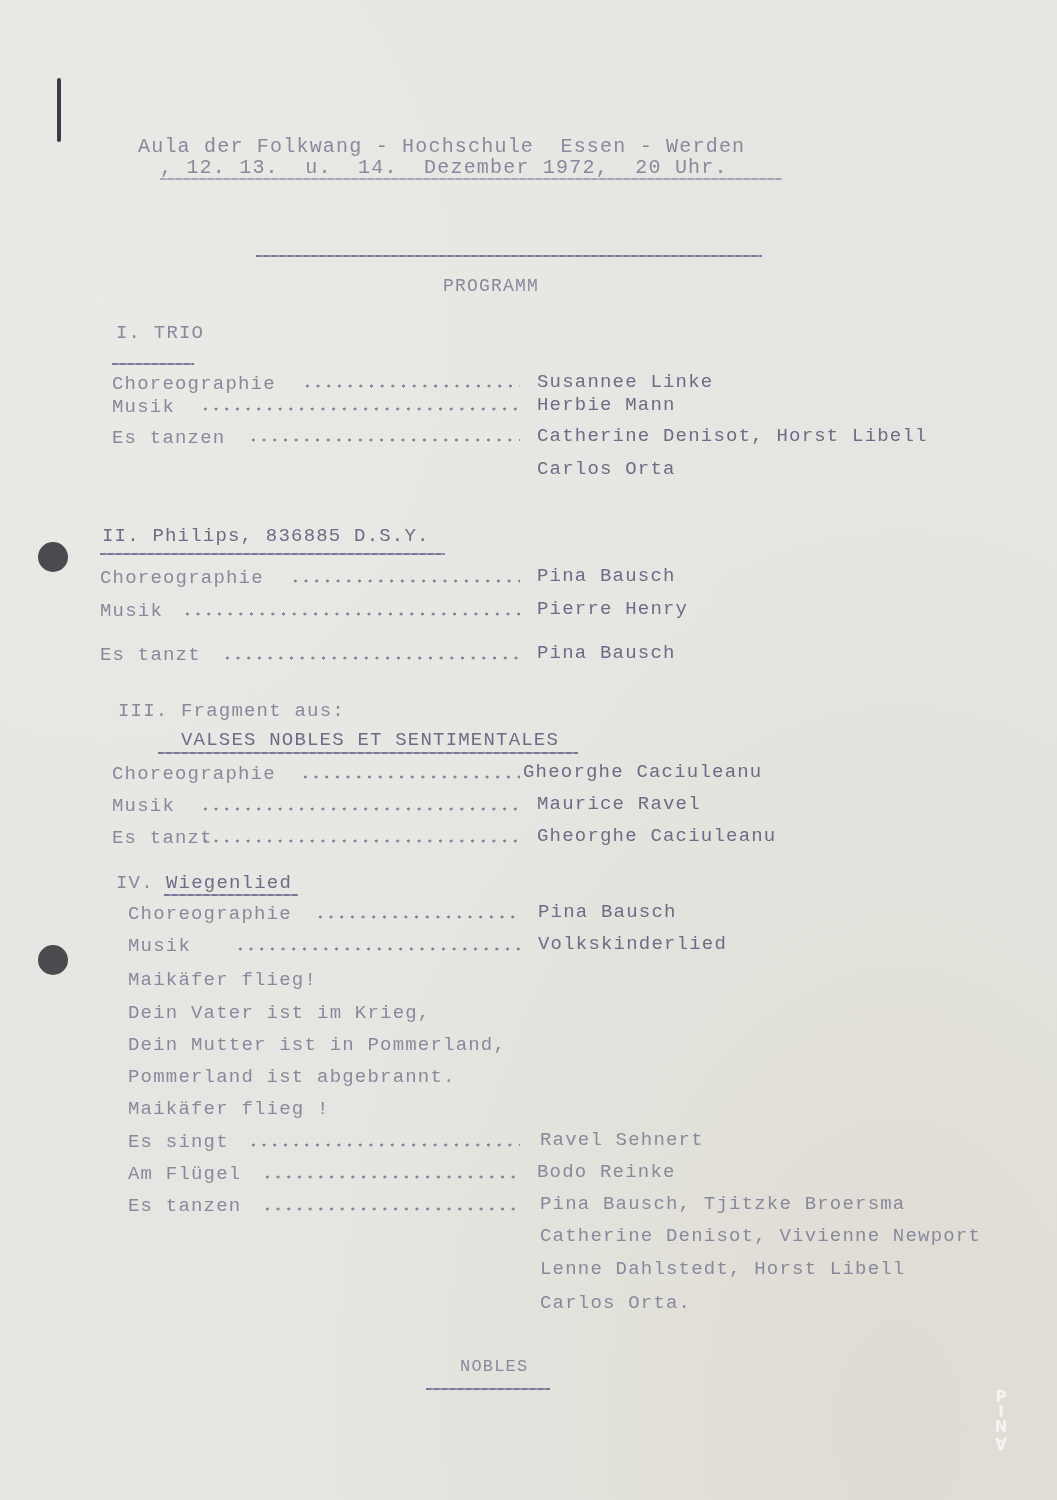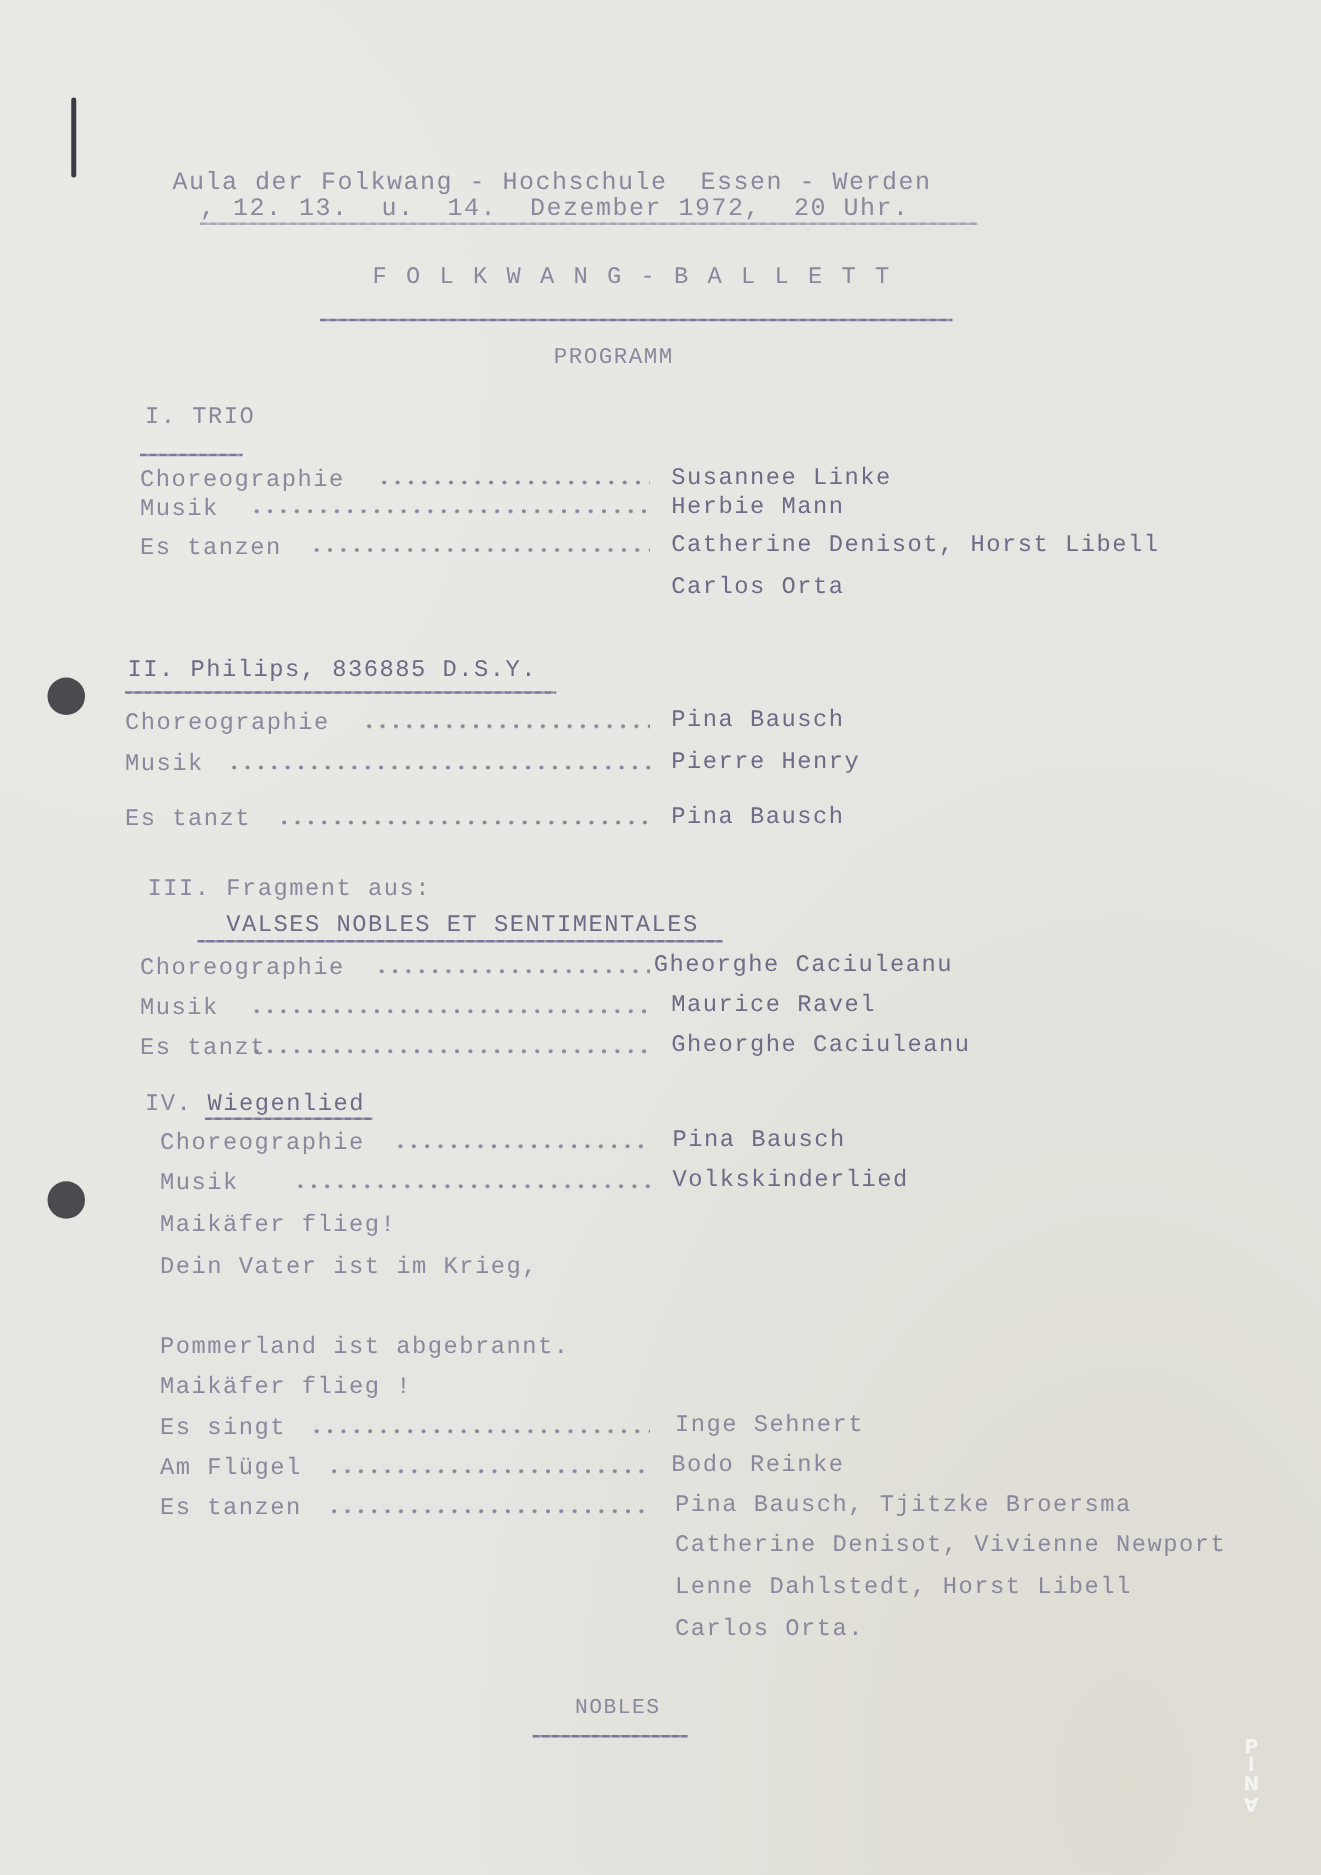--- a/index.html
+++ b/index.html
@@ -44,21 +44,20 @@
 <div class="page">
 
   <div class="mark"></div>
   <div class="punch" style="left:38px; top:542px;"></div>
   <div class="punch" style="left:38px; top:945px;"></div>
 
   <div class="t ink-light" style="left:138px; top:137px; font-size:20px;">Aula der Folkwang - Hochschule  Essen - Werden</div>
   <div class="t ink-light" style="left:160px; top:158px; font-size:20px;">, 12. 13.  u.  14.  Dezember 1972,  20 Uhr.</div>
   <div class="uline" style="left:160px; top:178px; width:622px; opacity:0.5;"></div>
 
-  <div class="t ink-light" style="left:298px; top:212px; font-size:19px; letter-spacing:2px;">F O L K W A N G - B A L L E T T</div>
   <div class="uline" style="left:256px; top:255px; width:506px;"></div>
 
   <div class="t ink-light" style="left:443px; top:277px; font-size:18px;">PROGRAMM</div>
 
   <div class="t ink-light" style="left:116px; top:324px;">I. TRIO</div>
   <div class="uline" style="left:112px; top:363px; width:82px;"></div>
 
   <div class="t ink-light" style="left:112px; top:375px;">Choreographie</div>
   <div class="dots" style="left:302px; top:384px; width:218px;"></div>
   <div class="t" style="left:537px; top:373px;text-align:right;">Susannee Linke</div>
@@ -110,26 +109,27 @@
   <div class="t ink-light" style="left:128px; top:905px;">Choreographie</div>
   <div class="dots" style="left:315px; top:915px; width:205px;"></div>
   <div class="t" style="left:538px; top:903px;">Pina Bausch</div>
 
   <div class="t ink-light" style="left:128px; top:937px;">Musik</div>
   <div class="dots" style="left:235px; top:947px; width:285px;"></div>
   <div class="t" style="left:538px; top:935px;">Volkskinderlied</div>
 
   <div class="t ink-light" style="left:128px; top:971px;">Maikäfer flieg!</div>
   <div class="t ink-light" style="left:128px; top:1004px;">Dein Vater ist im Krieg,</div>
+  <div class="t ink-light" style="left:128px; top:1036px;">Dein Mutter ist in Pommerland,</div>
   <div class="t ink-light" style="left:128px; top:1068px;">Pommerland ist abgebrannt.</div>
   <div class="t ink-light" style="left:128px; top:1100px;">Maikäfer flieg !</div>
 
   <div class="t ink-light" style="left:128px; top:1133px;">Es singt</div>
   <div class="dots" style="left:248px; top:1143px; width:272px;"></div>
-  <div class="t ink-light" style="left:540px; top:1131px;">Inge Sehnert</div>
+  <div class="t ink-light" style="left:540px; top:1131px;">Ravel Sehnert</div>
 
   <div class="t ink-light" style="left:128px; top:1165px;">Am Flügel</div>
   <div class="dots" style="left:262px; top:1175px; width:258px;"></div>
   <div class="t ink-light" style="left:520px; top:1163px;margin-left:17px;">Bodo Reinke</div>
 
   <div class="t ink-light" style="left:128px; top:1197px;">Es tanzen</div>
   <div class="dots" style="left:262px; top:1207px; width:258px;"></div>
   <div class="t ink-light" style="left:540px; top:1195px;">Pina Bausch, Tjitzke Broersma</div>
   <div class="t ink-light" style="left:540px; top:1227px;">Catherine Denisot, Vivienne Newport</div>
   <div class="t ink-light" style="left:540px; top:1260px;">Lenne Dahlstedt, Horst Libell</div>

